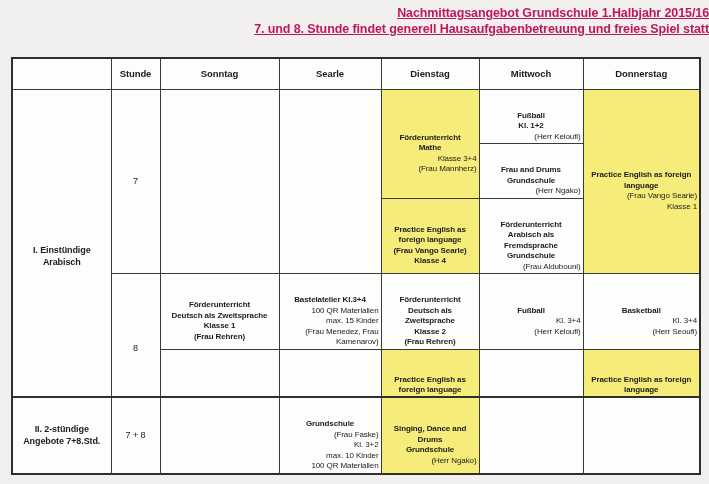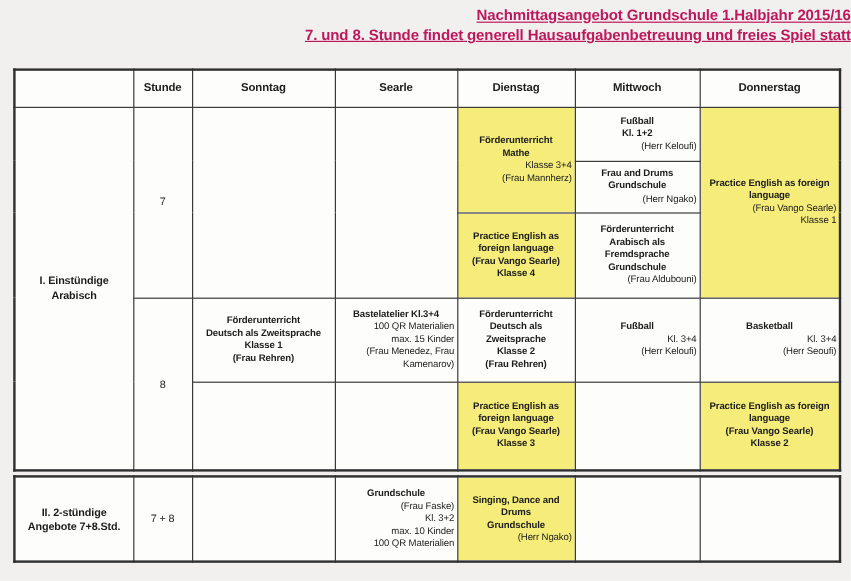--- a/index.html
+++ b/index.html
@@ -31,21 +31,21 @@
     padding:1px 2px;
     font-size:8px; line-height:10.5px;
     color:#1c1c1c;
     letter-spacing:-0.1px;
     overflow:hidden;
   }
   td.yellow { background:#f5ec79; }
   tr.hdr td { font-weight:700; font-size:9.5px; }
   td.lbl { font-weight:700; font-size:9px; line-height:12px; }
   td.stunde { font-size:9px; }
-  .hd { font-weight:700; white-space:pre-line; }
+  .hd { font-weight:700; white-space:pre-line;margin-top:20px; }
   .rs { font-weight:400; white-space:pre-line;text-align:right; }
 </style>
 </head>
 <body>
 
 <div class="page">
 
   <div class="titles">
     <div class="title-line">Nachmittagsangebot Grundschule 1.Halbjahr 2015/16</div>
     <div class="title-line">7. und 8. Stunde findet generell Hausaufgabenbetreuung und freies Spiel statt</div>

